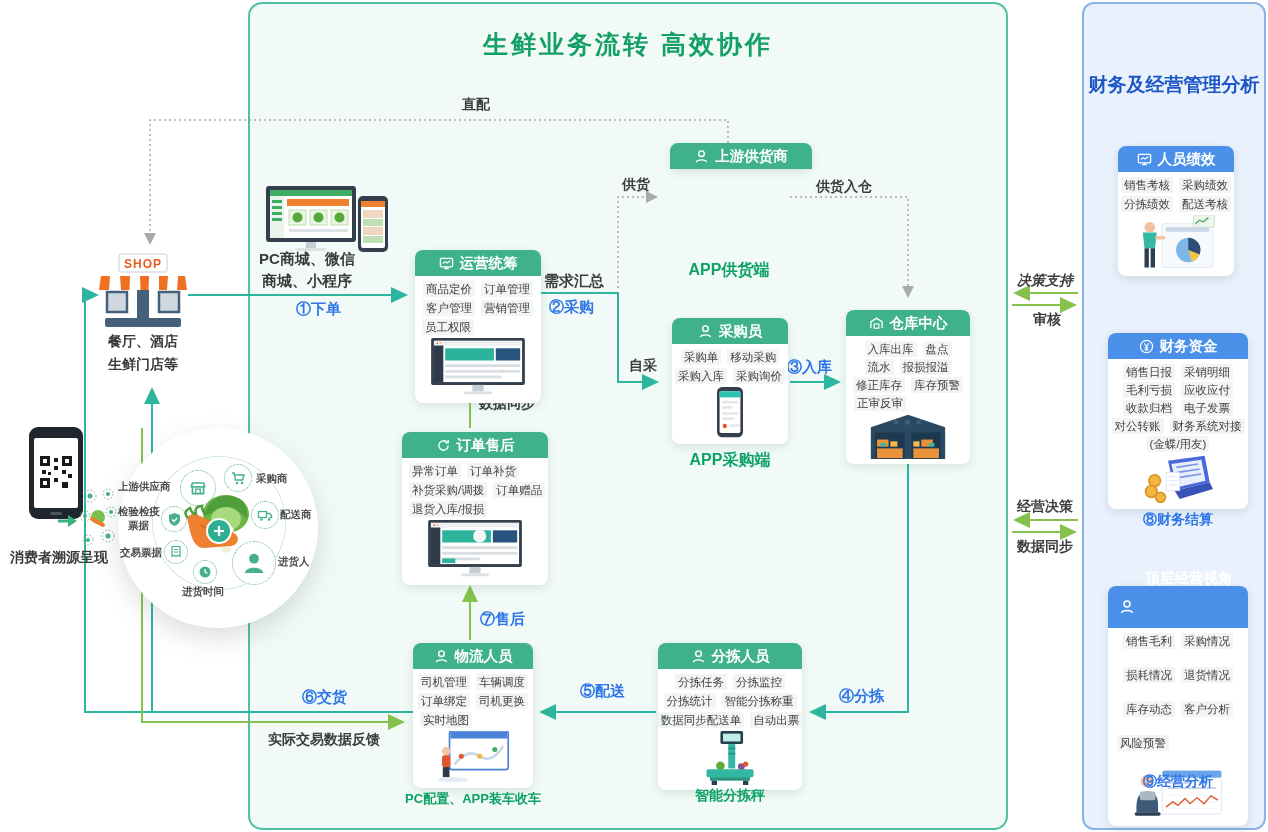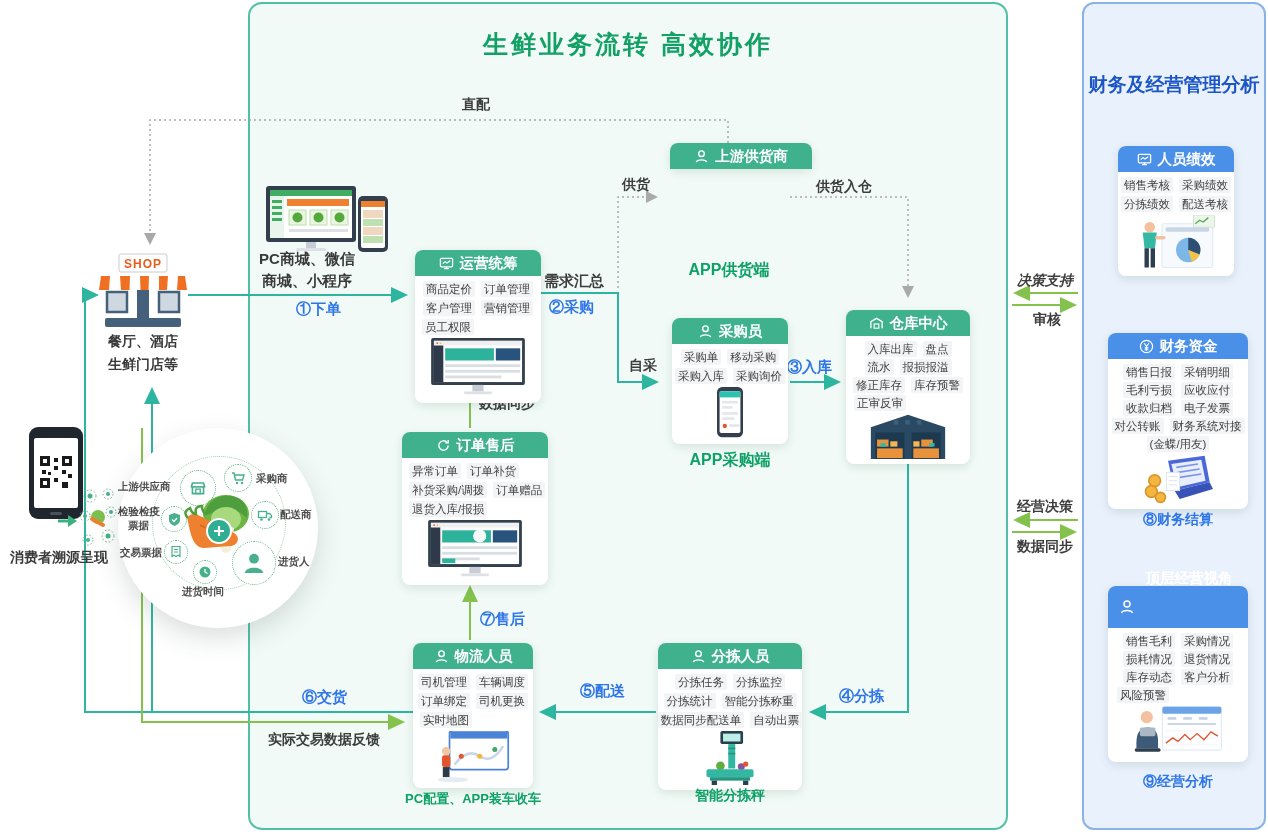--- a/index.html
+++ b/index.html
@@ -669,21 +669,21 @@
           <svg width="16" height="16" viewBox="0 0 16 16">
             <circle cx="8" cy="5" r="3" fill="none" stroke="#fff" stroke-width="1.5"></circle>
             <path d="M2.5 14 c1-3.2 10-3.2 11 0" fill="none" stroke="#fff" stroke-width="1.5"></path>
           </svg>
         </span>
       <span class="htxt">
         <span>顶层经营视角</span>
         <span class="hsub">(老板/CEO/经理人)</span>
       </span>
     </div>
-    <div class="fbox-b" style="gap:2px;">
+    <div class="fbox-b" style="gap:18px;">
       <div class="prow">
           <span class="pill">销售毛利</span>
           <span class="pill">采购情况</span>
         </div>
       <div class="prow">
           <span class="pill">损耗情况</span>
           <span class="pill">退货情况</span>
         </div>
       <div class="prow">
           <span class="pill">库存动态</span>

